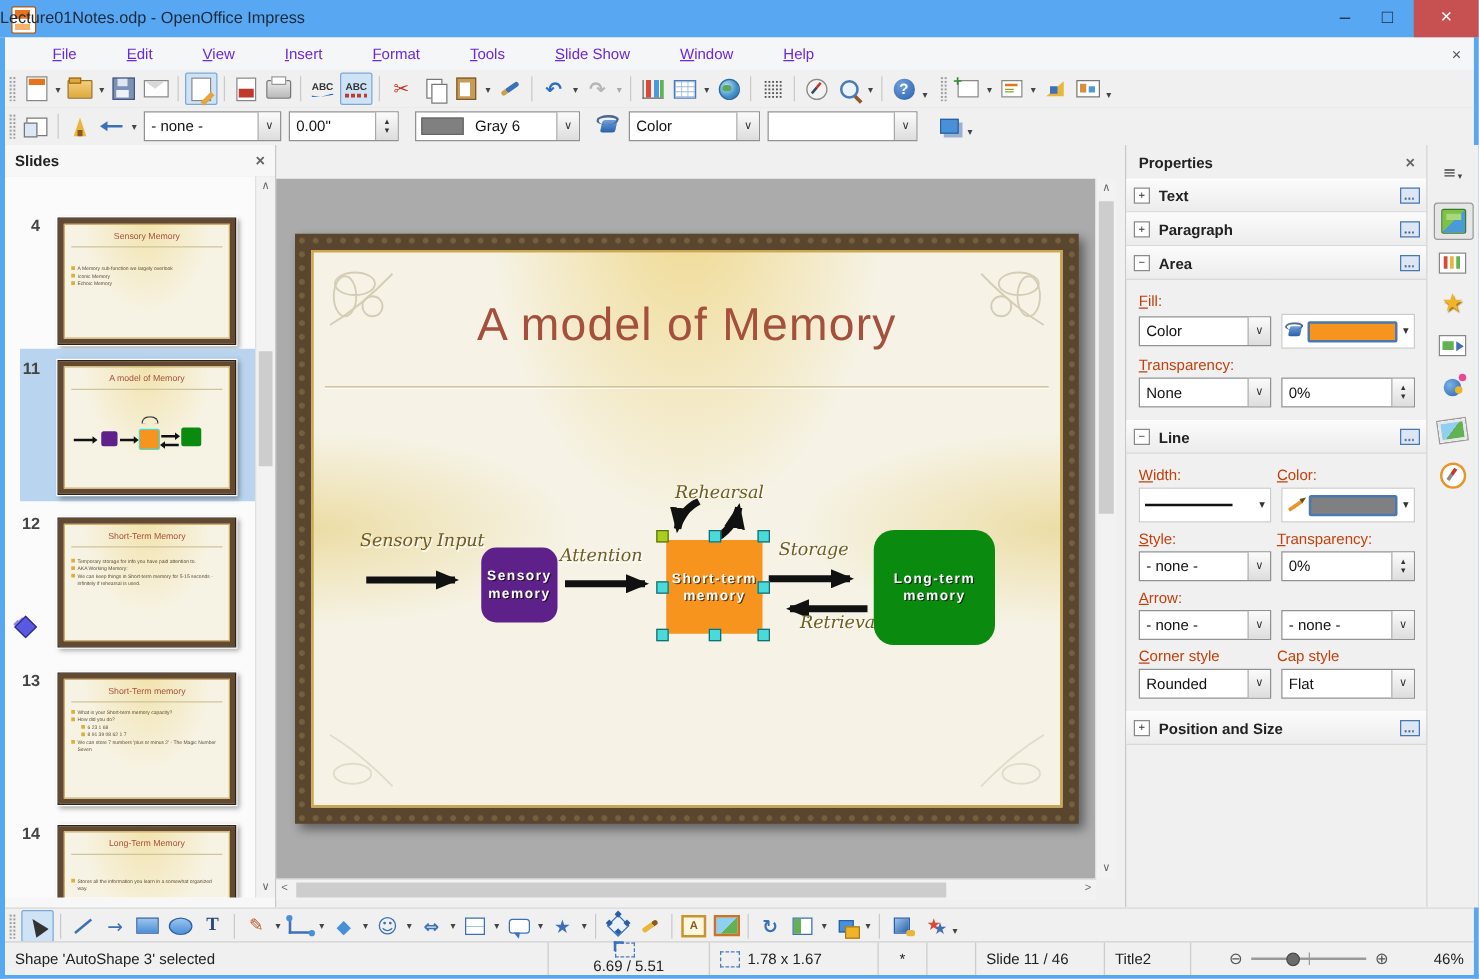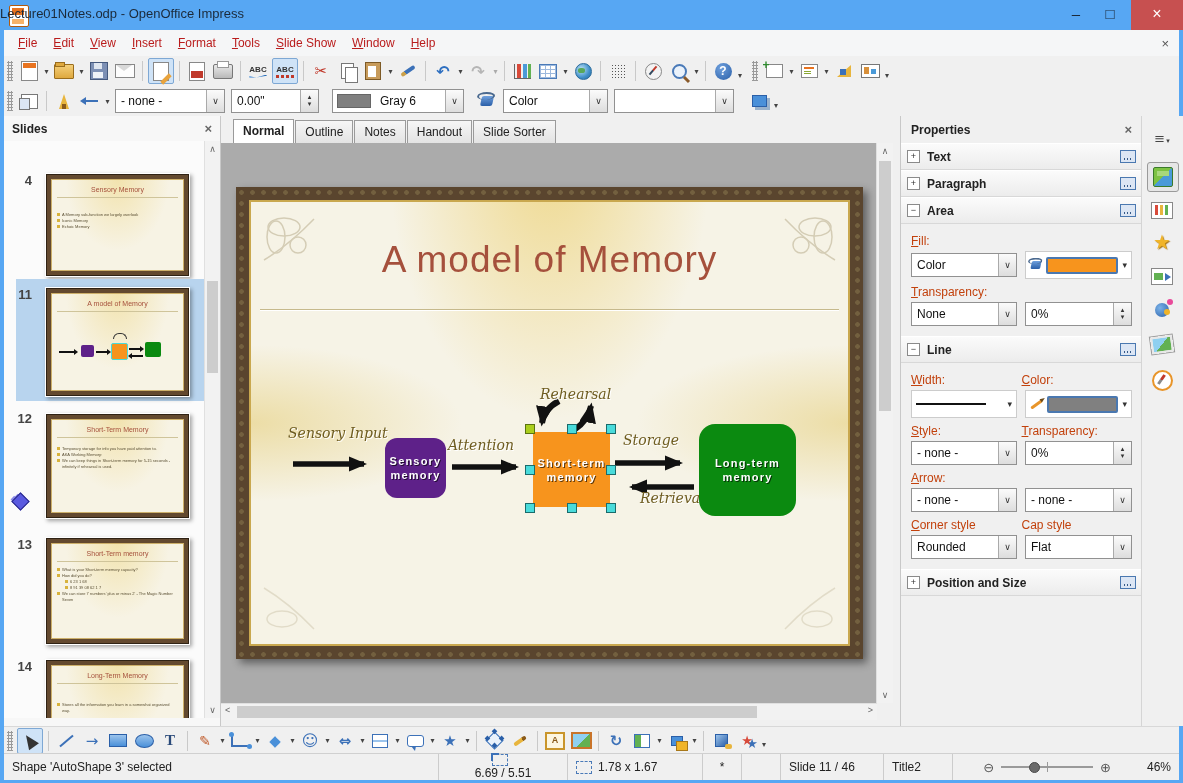--- a/index.html
+++ b/index.html
@@ -11,21 +11,21 @@
   #app-icon{position:absolute;left:9px;top:5px;width:18px;height:20px;background:#fff;border:1px solid #b05a10;border-radius:2px;}
   #app-icon:before{content:"";position:absolute;left:2px;top:2px;width:12px;height:7px;background:#e8731f;}
   #app-icon:after{content:"";position:absolute;left:2px;bottom:2px;width:12px;height:5px;background:#f7b36a;}
   .cap-btn{position:absolute;top:0;height:30px;text-align:center;line-height:28px;color:#1b2a3a;font-size:15px;}
   #btn-min{right:92px;width:30px;}
   #btn-max{right:58px;width:30px;}
   #btn-close{right:0;width:52px;background:#c75050;color:#fff;font-size:16px;}
   .win-edge{position:absolute;background:#57a7f3;}
   
   #menubar{position:absolute;left:4px;right:4px;top:30px;height:26px;background:#f5f6f7;border-bottom:1px solid #e2e2e2;display:flex;align-items:center;padding-left:6px;}
-  .menu-item{display:inline-block;padding:4px 8px;color:#b91c1c;}
+  .menu-item{display:inline-block;padding:4px 8px;color:#6d28d9;margin-left:24px;}
   .menu-item::first-letter{text-decoration:underline;}
   #menu-close{margin-left:auto;margin-right:10px;color:#555;font-size:13px;}
   
   .toolbar{position:absolute;left:4px;right:4px;background:#f0f0f0;border-bottom:1px solid #d8d8d8;display:flex;align-items:center;}
   #toolbar1{top:56px;height:30px;}
   #toolbar2{top:86px;height:30px;}
   .grip{width:6px;height:20px;margin:0 3px;background-image:radial-gradient(circle,#9a9a9a 1px,transparent 1.2px);background-size:3px 3px;}
   .tsep{width:1px;height:20px;background:#c9c9c9;margin:0 4px;}
   .tbtn{width:24px;height:24px;margin:0 1px;display:flex;align-items:center;justify-content:center;position:relative;border-radius:2px;flex:none;}
   .tbtn.active{background:#cfe3f7;border:1px solid #7ea8d4;}
@@ -489,27 +489,20 @@
       </div>
 
       <div class="sbar-v" style="right:0;top:25px;width:15px;bottom:8px;">
         <span class="sb-arrow" style="top:3px;">∧</span>
         <div class="sb-thumb-v" style="top:140px;height:92px;"></div>
         <span class="sb-arrow" style="bottom:3px;">∨</span>
       </div>
     </div>
 
     <div id="center">
-      <div id="view-tabs">
-        <span class="vtab active">Normal</span>
-        <span class="vtab">Outline</span>
-        <span class="vtab">Notes</span>
-        <span class="vtab">Handout</span>
-        <span class="vtab">Slide Sorter</span>
-      </div>
 
       <div id="workspace">
         <div id="slide">
           <div id="paper"></div>
 
           <svg class="flourish" style="left:18px;top:18px;" viewBox="0 0 70 70">
             <g fill="none" stroke="#b3a785" stroke-width="1.5">
               <ellipse cx="30" cy="22" rx="16" ry="9"></ellipse>
                 <ellipse cx="22" cy="32" rx="9" ry="16"></ellipse>
               <path d="M10 55 Q 35 40 60 14"></path>

